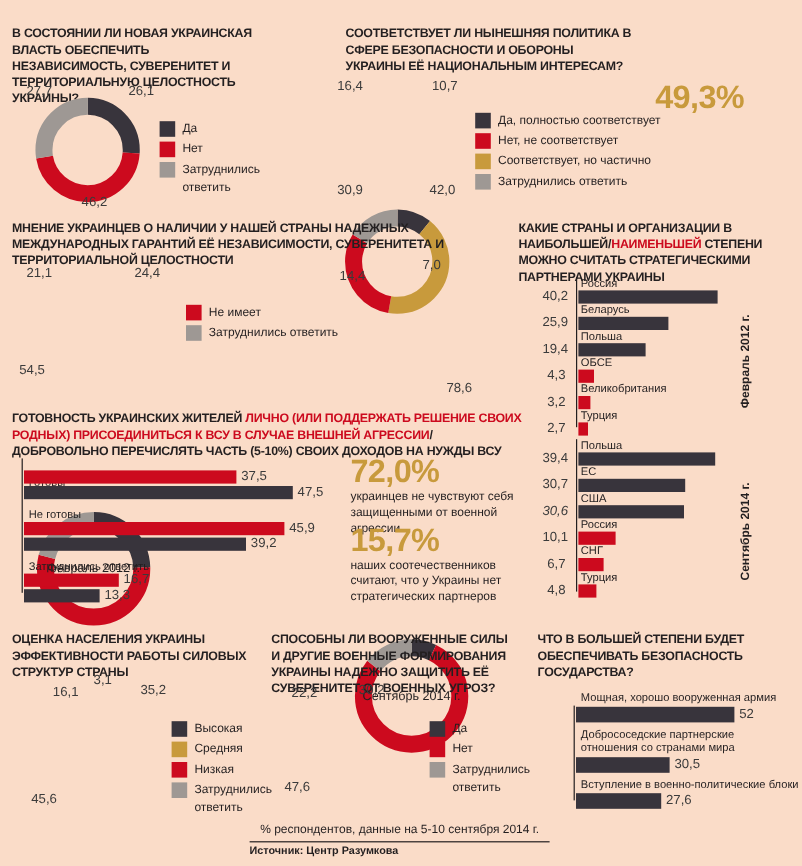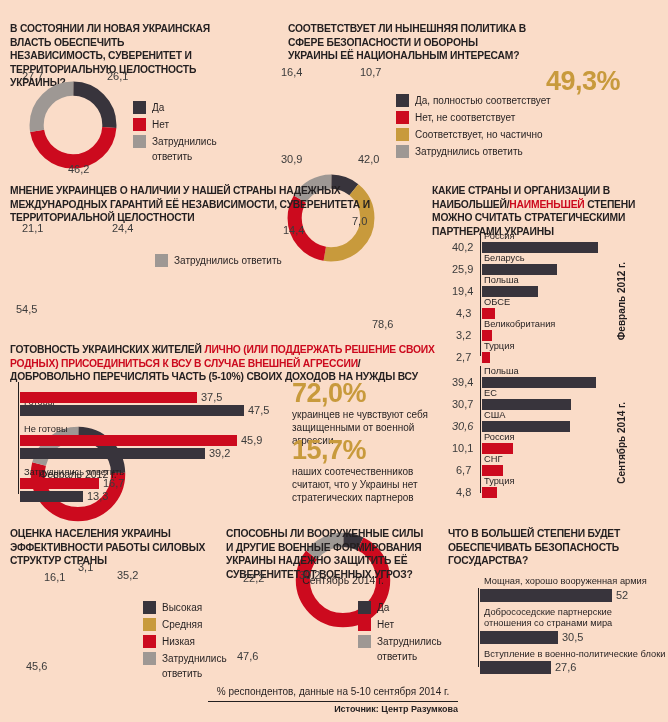--- a/index.html
+++ b/index.html
@@ -41,21 +41,21 @@
   }
   .bigtxt{font-size:10px;line-height:13px;color:#231f20;margin-top:2px;}
   .barlabel{font-size:9.3px;color:#231f20;line-height:11px;}
   .vlabel{
     font-size:10px;font-weight:bold;color:#231f20;
     writing-mode:vertical-rl;transform:rotate(180deg);
     white-space:nowrap;
   }
   .axisline{background:#231f20;}
   .footer1{font-size:10px;color:#231f20;text-align:center;}
-  .footer2{font-size:9px;font-weight:bold;color:#231f20;text-align:right;}
+  .footer2{font-size:9px;font-weight:bold;color:#231f20;text-align:left;}
   .rule{height:1px;background:#231f20;}
 </style>
 </head>
 <body>
 
 <div class="abs hd" style="left:10px;top:22px;width:200px;">В СОСТОЯНИИ ЛИ НОВАЯ УКРАИНСКАЯ ВЛАСТЬ ОБЕСПЕЧИТЬ НЕЗАВИСИМОСТЬ, СУВЕРЕНИТЕТ И ТЕРРИТОРИАЛЬНУЮ ЦЕЛОСТНОСТЬ УКРАИНЫ?</div>
 
 <div class="abs donut-wrap" style="left:25px;top:77px;width:96px;height:96px;">
   <svg width="96" height="96" viewBox="0 0 42 42">
     <circle cx="21" cy="21" r="15.9155" fill="none" stroke="#38343c" stroke-width="6.2" stroke-dasharray="26.1 73.9" stroke-dashoffset="25"></circle>
@@ -130,20 +130,24 @@
     <circle cx="21" cy="21" r="15.9155" fill="none" stroke="#9e9894" stroke-width="5.6" stroke-dasharray="21.1 78.9" stroke-dashoffset="-53.9"></circle>
   </svg>
   <div class="donut-center">Февраль 2012 г.</div>
 </div>
 <div class="abs num" style="left:112px;top:222px;">24,4</div>
 <div class="abs num" style="left:22px;top:222px;">21,1</div>
 <div class="abs num" style="left:16px;top:303px;">54,5</div>
 
 <div class="abs legend" style="left:155px;top:253px;width:145px;">
   <div class="row">
+      <span class="sw" style="background:#cc0a1e"></span>
+      <span class="lb">Не имеет</span>
+    </div>
+  <div class="row">
       <span class="sw" style="background:#9e9894"></span>
       <span class="lb">Затруднились ответить</span>
     </div>
 </div>
 
 <div class="abs donut-wrap" style="left:290px;top:229px;width:106px;height:106px;">
   <svg width="106" height="106" viewBox="0 0 42 42">
     <circle cx="21" cy="21" r="15.9155" fill="none" stroke="#38343c" stroke-width="5.6" stroke-dasharray="7.0 93.0" stroke-dashoffset="25"></circle>
     <circle cx="21" cy="21" r="15.9155" fill="none" stroke="#cc0a1e" stroke-width="5.6" stroke-dasharray="78.6 21.4" stroke-dashoffset="18"></circle>
     <circle cx="21" cy="21" r="15.9155" fill="none" stroke="#9e9894" stroke-width="5.6" stroke-dasharray="14.4 85.6" stroke-dashoffset="-60.6"></circle>

